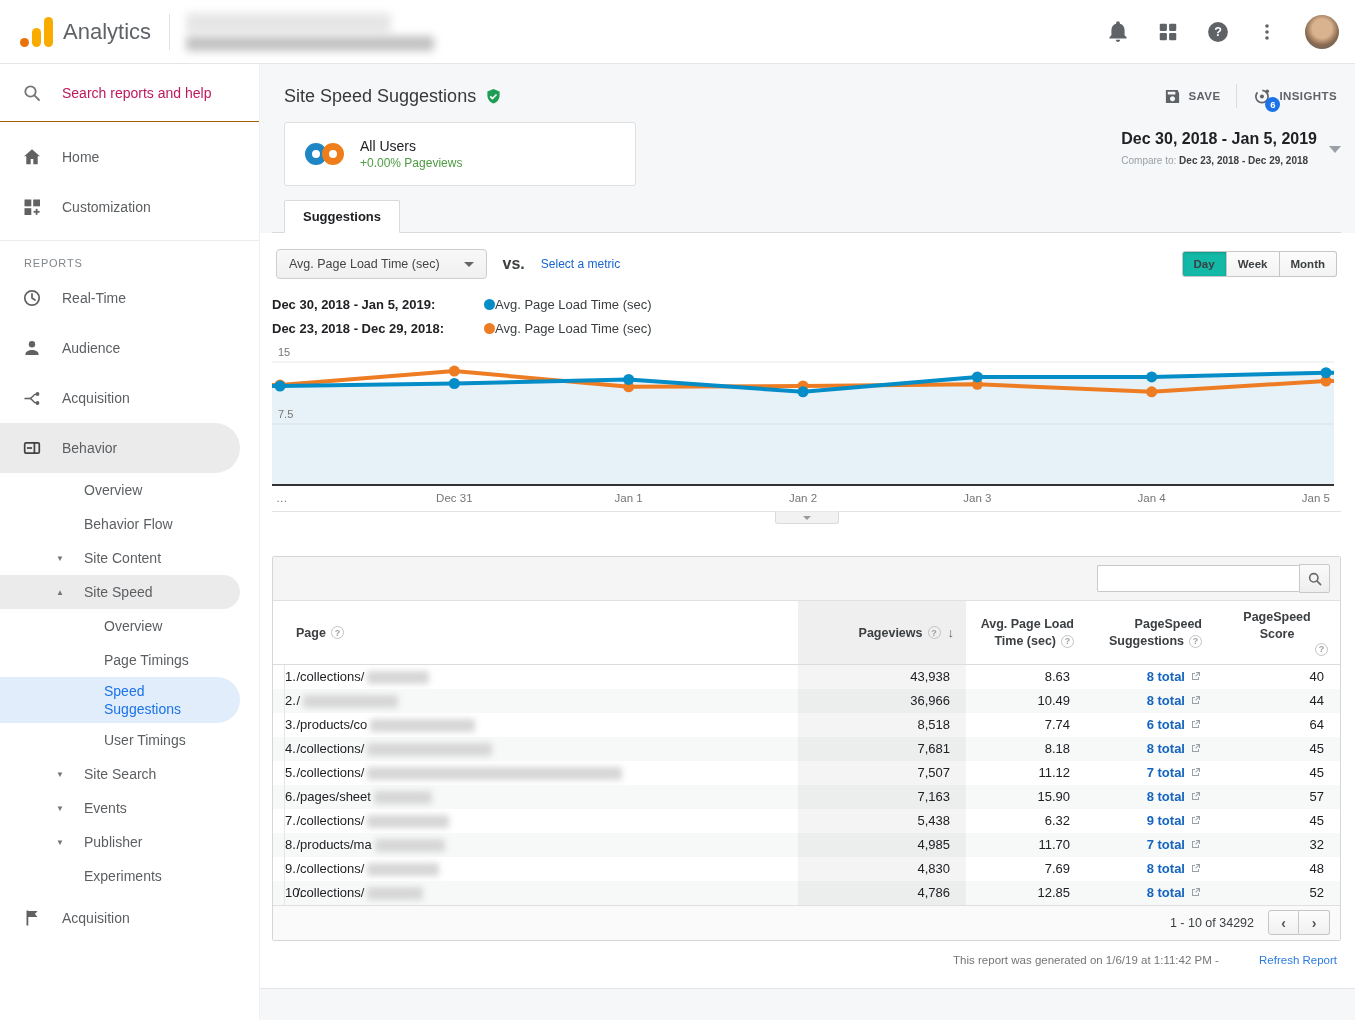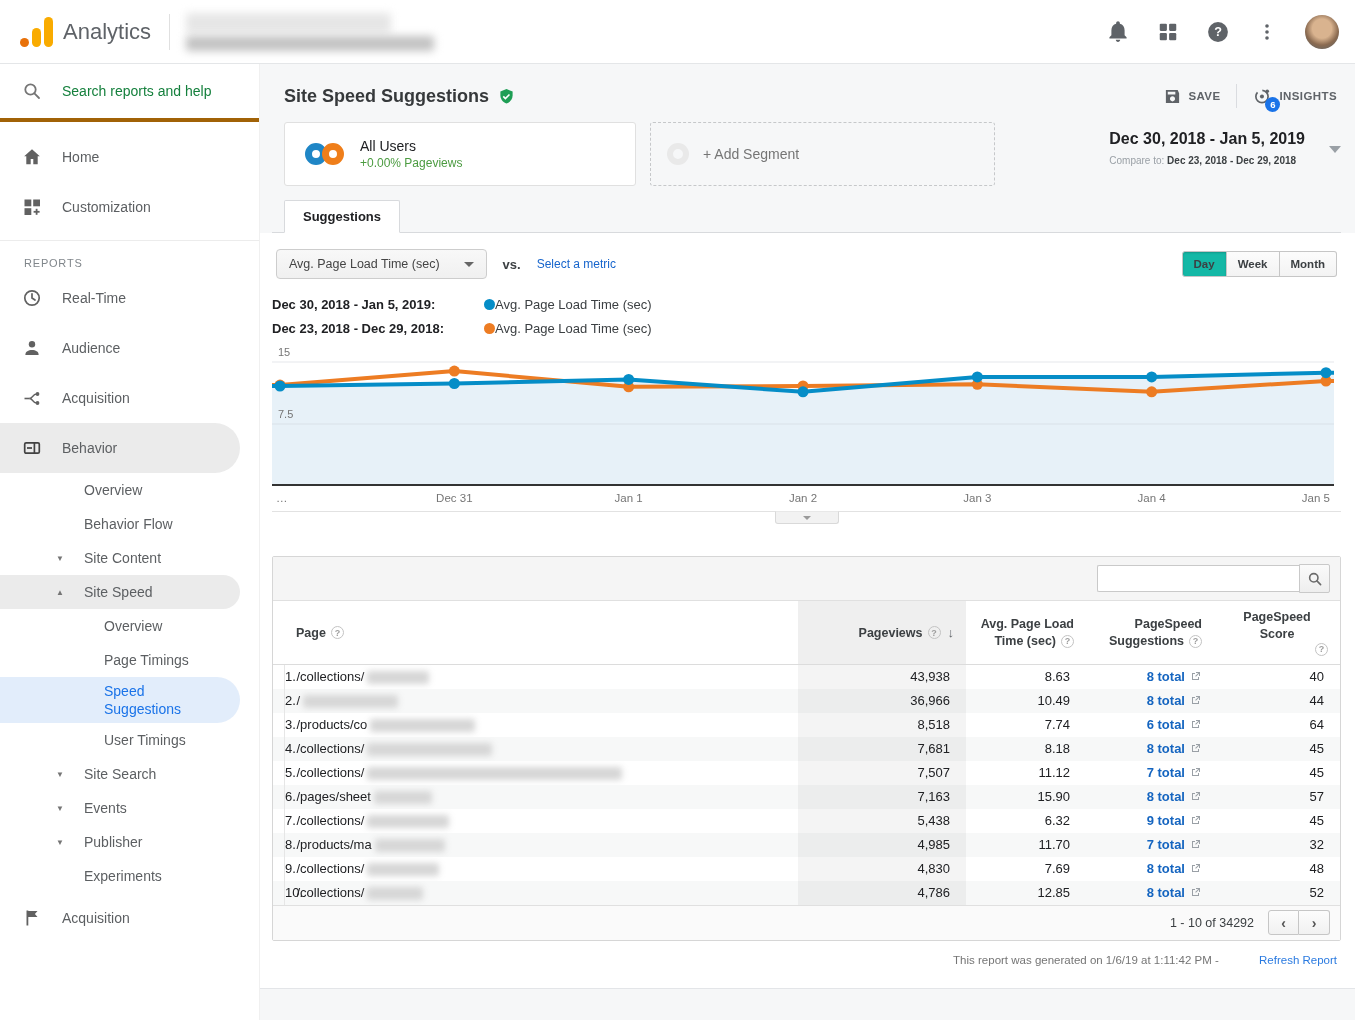--- a/index.html
+++ b/index.html
@@ -23,73 +23,73 @@
   .tb-icon { display:flex; cursor:pointer; }
   .avatar { width:34px; height:34px; border-radius:50%; cursor:pointer;
             background:radial-gradient(circle at 50% 40%, #d9b38f 0 36%, #8a6a50 62%, #53616b 100%); }
   .insights-wrap { position:relative; display:flex; }
   .ins-badge { position:absolute; right:-8px; bottom:-6px; background:#1a73e8; color:#fff; border-radius:50%;
                width:15px; height:15px; font-size:9.5px; display:flex; align-items:center; justify-content:center; font-weight:bold; }
 
   
   .sidebar { border-right:1px solid #f0f0f0; background:#fff; overflow:hidden; }
   .side-search { display:flex; align-items:center; gap:20px; height:58px; padding-left:22px;
-                 border-bottom:4px solid #a16207; color:#15803d; font-size:14px; cursor:pointer; }
+                 border-bottom:1px solid #a16207; color:#be185d; font-size:14px; cursor:pointer; }
   .nav { padding-top:10px; font-size:14px; color:#5c5f62; }
   .nav-item { display:flex; align-items:center; height:50px; padding-left:22px; gap:20px; cursor:pointer; }
   .nav-icon { width:20px; height:20px; display:flex; }
   .section-label { font-size:11px; color:#80868b; letter-spacing:.8px; padding:16px 0 4px 24px;
                    border-top:1px solid #ececec; margin-top:8px; }
   .sub { height:34px; padding-left:84px; }
   .sub.witharrow { padding-left:56px; gap:0; }
   .sub3 { height:34px; padding-left:104px; }
   .tri { font-size:8px; color:#757575; width:28px; flex:0 0 28px; }
   .pill-gray { background:#ebebeb; width:240px; border-radius:0 25px 25px 0; }
   .pill-blue { background:#e2edfb; width:240px; height:46px; border-radius:0 25px 25px 0; color:#1a73e8; }
   .pill-blue .nav-label { width:120px; line-height:18px; }
 
   
   .main { display:flex; flex-direction:column; background:#f6f7f8; overflow:hidden; }
   .report-head { background:#f6f7f8; padding:0 14px 0 12px; }
   .title-row { display:flex; align-items:center; justify-content:space-between; padding:20px 4px 14px 12px; }
-  .report-title { font-size:18px; font-weight:bold; color:#36393b; display:flex; gap:9px; align-items:center; }
+  .report-title { font-size:18px; font-weight:normal; color:#36393b; display:flex; gap:9px; align-items:center; }
   .actions { display:flex; align-items:center; gap:16px; color:#5f6368; font-size:11.5px; font-weight:bold; letter-spacing:.4px; }
   .action-btn { display:flex; gap:7px; align-items:center; cursor:pointer; }
   .action-sep { width:1px; height:24px; background:#dadce0; }
 
   .segment-row { display:flex; align-items:flex-start; gap:14px; padding-left:12px; }
   .seg-card { width:352px; height:64px; background:#fff; border:1px solid #e0e0e0; border-radius:3px;
               display:flex; align-items:center; gap:16px; padding-left:20px; cursor:pointer; }
   .donuts { display:flex; }
   .ring { width:22px; height:22px; border-radius:50%; background:#fff; }
   .ring.blue { border:7px solid #1f86c6; }
   .ring.orange { border:7px solid #ef7e1a; margin-left:-5px; }
   .seg-name { font-size:14px; color:#202124; }
   .seg-delta { font-size:12px; color:#4b9b40; margin-top:2px; }
   .add-card { width:345px; height:64px; border:1px dashed #c6c8ca; border-radius:3px;
               display:flex; align-items:center; gap:14px; padding-left:16px; color:#757575; font-size:14px; cursor:pointer; }
   .add-ring { width:22px; height:22px; border:6px solid #e9e9e9; border-radius:50%; }
-  .date-block { margin-left:auto; display:flex; align-items:flex-start; gap:24px; padding-top:8px; cursor:pointer; }
+  .date-block { margin-left:auto; display:flex; align-items:flex-start; gap:12px; padding-top:8px; cursor:pointer; }
   .date-primary { font-size:16px; font-weight:bold; color:#202124; }
   .date-compare { font-size:10px; color:#9aa0a6; margin-top:7px; }
   .date-compare b { color:#3c4043; font-weight:bold; }
   .caret-down { width:0; height:0; border-left:6px solid transparent; border-right:6px solid transparent;
                 border-top:7px solid #9aa0a6; margin-top:16px; }
 
   .tabs-row { margin-top:14px; border-bottom:1px solid #d8dadd; padding-left:12px; height:33px; display:flex; }
   .tab-active { background:#fff; border:1px solid #d8dadd; border-bottom:1px solid #fff; margin-bottom:-1px;
                 padding:0 18px; font-weight:bold; font-size:13px; color:#202124; display:flex; align-items:center;
                 border-radius:2px 2px 0 0; cursor:pointer; }
 
   .report-body { background:#fff; padding:16px 14px 8px 12px; }
   .metric-row { display:flex; align-items:center; gap:16px; padding-left:4px; }
   .metric-dd { height:30px; border:1px solid #cdcdcd; border-radius:4px; background:linear-gradient(#f8f8f8,#f0f0f0);
                display:flex; align-items:center; gap:24px; padding:0 12px; font-size:12.5px; color:#444; cursor:pointer; }
   .dd-caret { width:0; height:0; border-left:5px solid transparent; border-right:5px solid transparent; border-top:5px solid #666; }
-  .vs { font-size:13px; font-weight:bold; color:#3c4043; }
+  .vs { font-size:16px; font-weight:bold; color:#3c4043; }
   .select-metric { font-size:12px; color:#1765cc; cursor:pointer; }
   .granularity { margin-left:auto; display:flex; margin-right:4px; }
   .gran-btn { height:26px; padding:0 11px; font-size:11.5px; font-weight:bold; color:#3c4043;
               border:1px solid #c6c6c6; background:linear-gradient(#fcfcfc,#f3f3f3);
               display:flex; align-items:center; cursor:pointer; }
   .gran-btn + .gran-btn { border-left:none; }
   .gran-btn:first-child { border-radius:3px 0 0 3px; }
   .gran-btn:last-child { border-radius:0 3px 3px 0; }
   .gran-btn.active { background:#14b8a6; box-shadow:inset 0 1px 2px rgba(0,0,0,.18); }
 
@@ -378,24 +378,20 @@
       <div class="segment-row">
         <div class="seg-card">
           <span class="donuts">
             <span class="ring blue"></span>
               <span class="ring orange"></span>
           </span>
           <span>
             <div class="seg-name">All Users</div>
             <div class="seg-delta">+0.00% Pageviews</div>
           </span>
-        </div>
-        <div class="add-card">
-          <span class="add-ring"></span>
-          <span>+ Add Segment</span>
         </div>
         <div class="date-block">
           <span>
             <div class="date-primary">Dec 30, 2018 - Jan 5, 2019</div>
             <div class="date-compare">
               <span>Compare to:</span>
               <b>Dec 23, 2018 - Dec 29, 2018</b>
             </div>
           </span>
           <span class="caret-down"></span>

